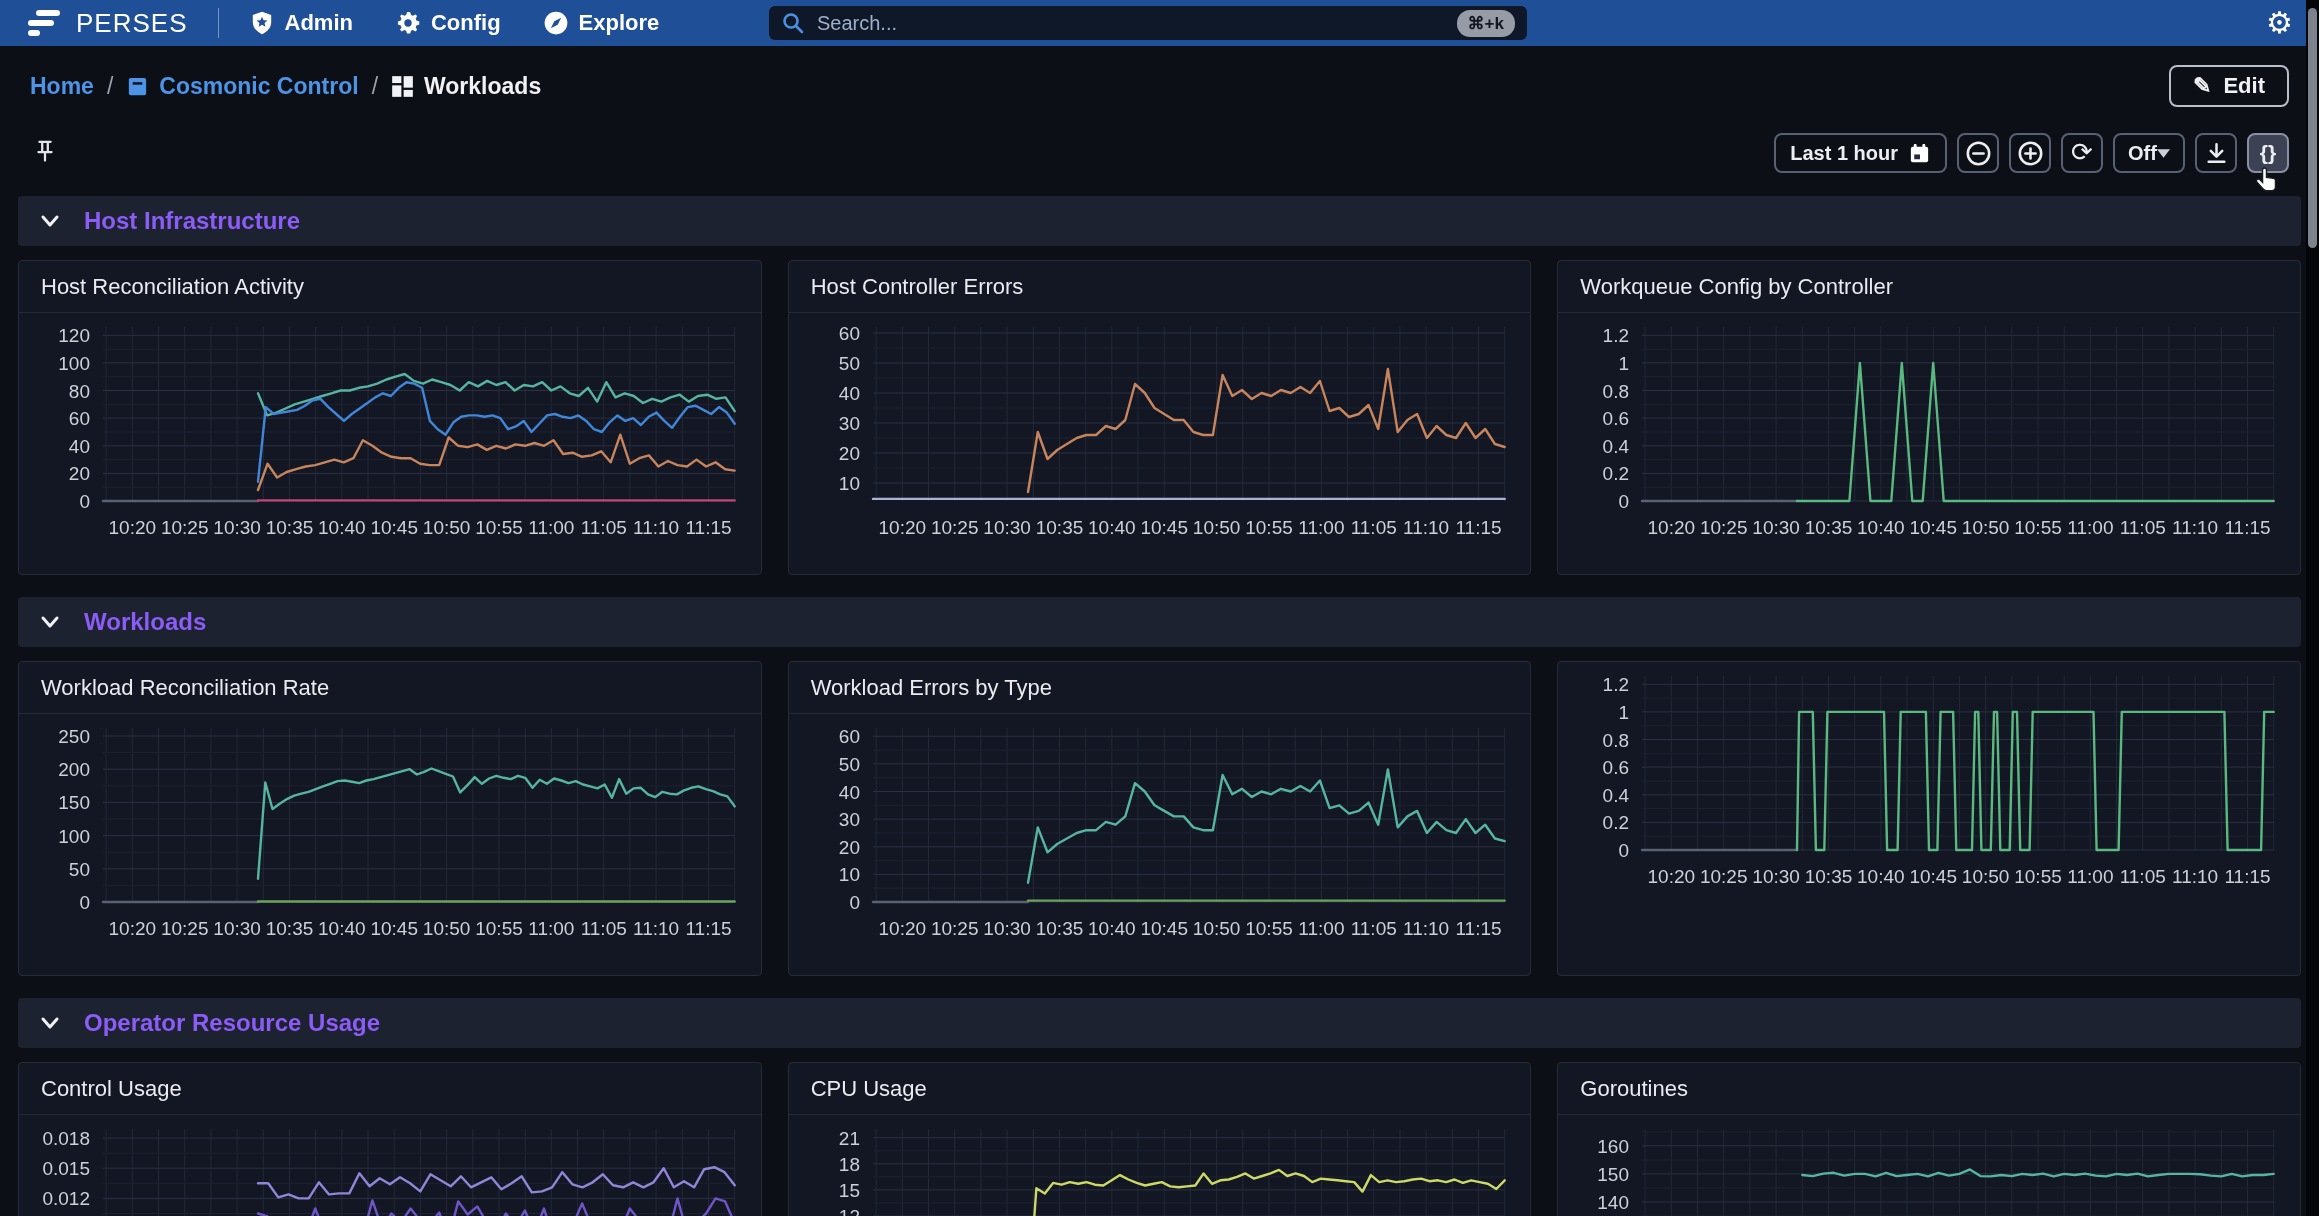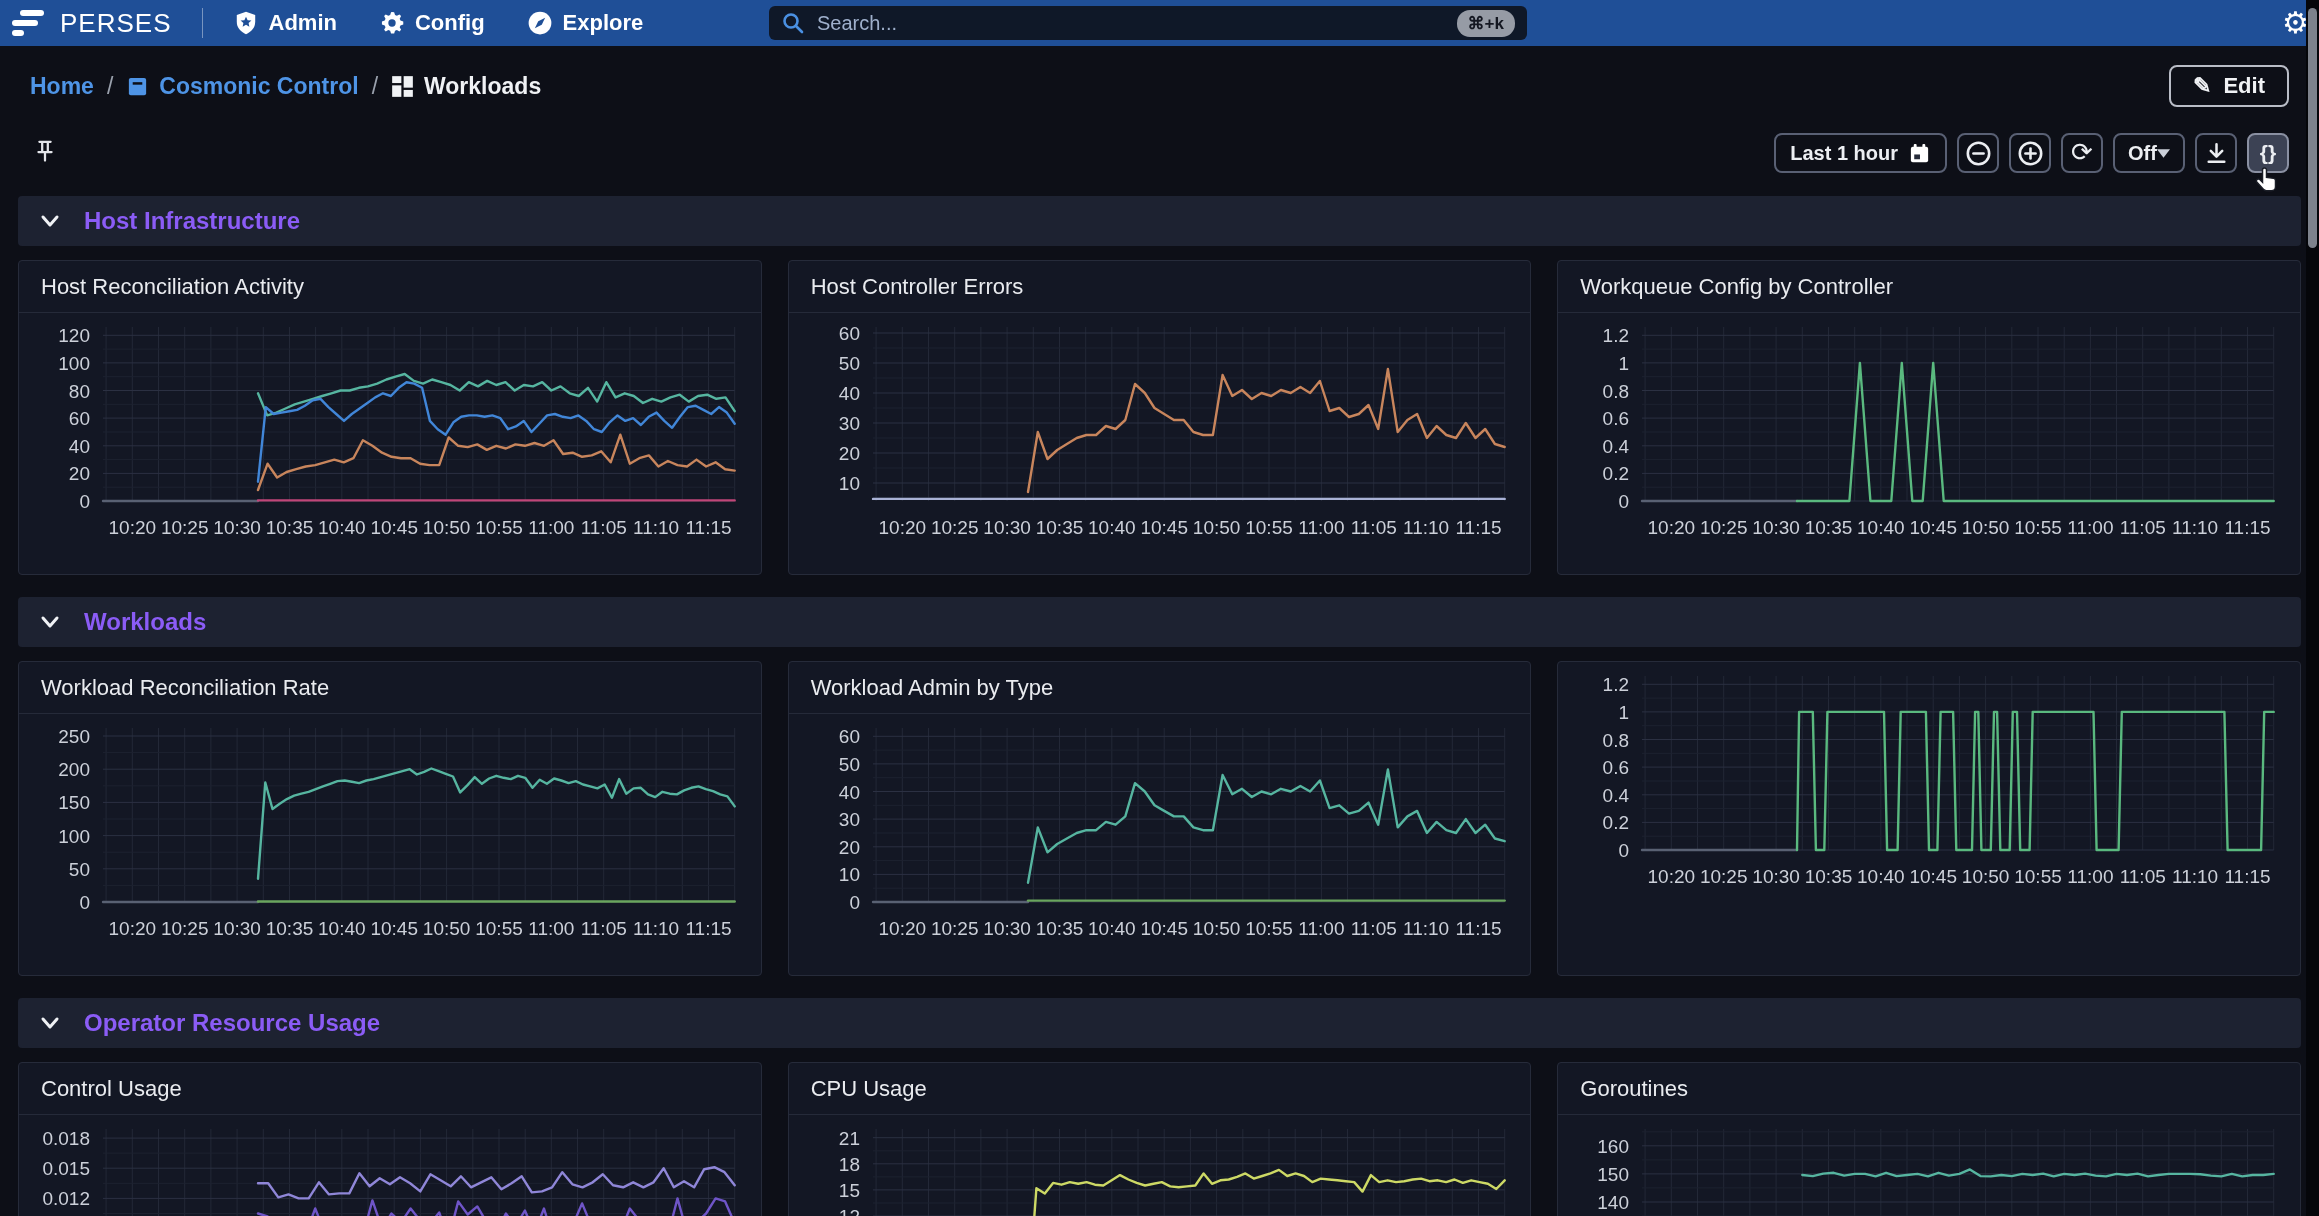--- a/index.html
+++ b/index.html
@@ -1,20 +1,20 @@
 <!DOCTYPE html>
 <html><head>
 <meta charset="utf-8">
 <style>
   * { box-sizing: border-box; margin: 0; padding: 0; }
   html,body { width:2319px; height:1216px; overflow:hidden; }
   body { background:#0d0f17; color:#e7e9ee; font-family:"Liberation Sans", sans-serif; position:relative; }
 
   
-  .topnav { position:relative; height:46px; background:#1f4f97; display:flex; align-items:center; padding:0 10px; }
+  .topnav { position:relative; height:46px; background:#1f4f97; display:flex; align-items:center; padding:0 26px; }
   .brand { display:flex; align-items:center; gap:14px; }
   .brand-name { font-size:26px; letter-spacing:1px; color:#fff; font-weight:normal; }
   .nav-divider { width:1px; height:30px; background:rgba(255,255,255,.4); margin:0 30px; }
   .nav-item { display:flex; align-items:center; gap:10px; color:#fff; font-weight:bold; font-size:22px; margin-right:42px; cursor:pointer; }
   .search { position:absolute; left:769px; top:6px; width:758px; height:34px; background:#0f1828; border-radius:6px; display:flex; align-items:center; padding:0 12px; gap:12px; }
   .search input { flex:1; background:transparent; border:none; outline:none; color:#c7d2e6; font-size:20px; font-family:inherit; }
   .search input::placeholder { color:#9fb0cc; }
   .kbd-badge { background:#969ba5; color:#141721; font-size:17px; font-weight:bold; border-radius:13px; padding:3px 11px; }
   .gear-top { margin-left:auto; color:#fff; font-size:30px; line-height:1; cursor:pointer; }
 
@@ -438,21 +438,21 @@
           <text x="532.3" y="221" text-anchor="middle" font-size="19" fill="#ccd0d9">11:00</text>
           <text x="584.7" y="221" text-anchor="middle" font-size="19" fill="#ccd0d9">11:05</text>
           <text x="637.1" y="221" text-anchor="middle" font-size="19" fill="#ccd0d9">11:10</text>
           <text x="689.5" y="221" text-anchor="middle" font-size="19" fill="#ccd0d9">11:15</text>
           <polyline points="84.0,188.0 239.0,188.0" fill="none" stroke="#596173" stroke-width="2.4" stroke-linejoin="round" stroke-linecap="round"></polyline>
           <polyline points="239.0,187.5 715.7,187.5" fill="none" stroke="#6aa55e" stroke-width="2.4" stroke-linejoin="round" stroke-linecap="round"></polyline>
           <polyline points="239.0,164.8 246.3,68.5 253.5,95.0 260.7,89.7 267.9,85.1 275.1,81.7 282.4,79.7 289.6,77.8 296.8,75.1 304.0,72.4 311.2,69.8 318.5,67.1 325.7,66.5 332.9,67.8 340.1,69.1 347.4,66.5 354.6,65.1 361.8,63.1 369.0,61.2 376.2,59.2 383.5,57.2 390.7,55.2 397.9,60.5 405.1,57.8 412.4,54.5 419.6,57.2 426.8,59.8 434.0,62.5 441.2,78.4 448.5,71.1 455.7,63.1 462.9,69.8 470.1,64.5 477.3,61.8 484.6,63.8 491.8,65.1 499.0,61.8 506.2,63.8 513.5,73.8 520.7,65.8 527.9,69.8 535.1,64.5 542.3,66.5 549.6,69.1 556.8,67.1 564.0,70.5 571.2,72.4 578.4,74.4 585.7,70.5 592.9,83.7 600.1,65.1 607.3,79.7 614.6,74.4 621.8,73.8 629.0,80.4 636.2,83.1 643.4,77.8 650.7,79.7 657.9,80.4 665.1,76.4 672.3,73.8 679.5,72.4 686.8,75.1 694.0,77.1 701.2,80.4 708.4,82.4 715.7,92.4" fill="none" stroke="#56b5a0" stroke-width="2.4" stroke-linejoin="round" stroke-linecap="round"></polyline>
         </svg>
     </div>
     <div class="panel">
-      <div class="panel-title">Workload Admin by Type</div>
+      <div class="panel-title">Workload Errors by Type</div>
       <svg class="panel-chart" viewBox="0 0 741.671875 230">
           <line x1="87.1" y1="14" x2="87.1" y2="188" stroke="#232837" stroke-width="1"></line>
           <line x1="113.3" y1="14" x2="113.3" y2="188" stroke="#232837" stroke-width="1"></line>
           <line x1="139.5" y1="14" x2="139.5" y2="188" stroke="#232837" stroke-width="1"></line>
           <line x1="165.7" y1="14" x2="165.7" y2="188" stroke="#232837" stroke-width="1"></line>
           <line x1="191.9" y1="14" x2="191.9" y2="188" stroke="#232837" stroke-width="1"></line>
           <line x1="218.1" y1="14" x2="218.1" y2="188" stroke="#232837" stroke-width="1"></line>
           <line x1="244.3" y1="14" x2="244.3" y2="188" stroke="#232837" stroke-width="1"></line>
           <line x1="270.5" y1="14" x2="270.5" y2="188" stroke="#232837" stroke-width="1"></line>
           <line x1="296.7" y1="14" x2="296.7" y2="188" stroke="#232837" stroke-width="1"></line>

